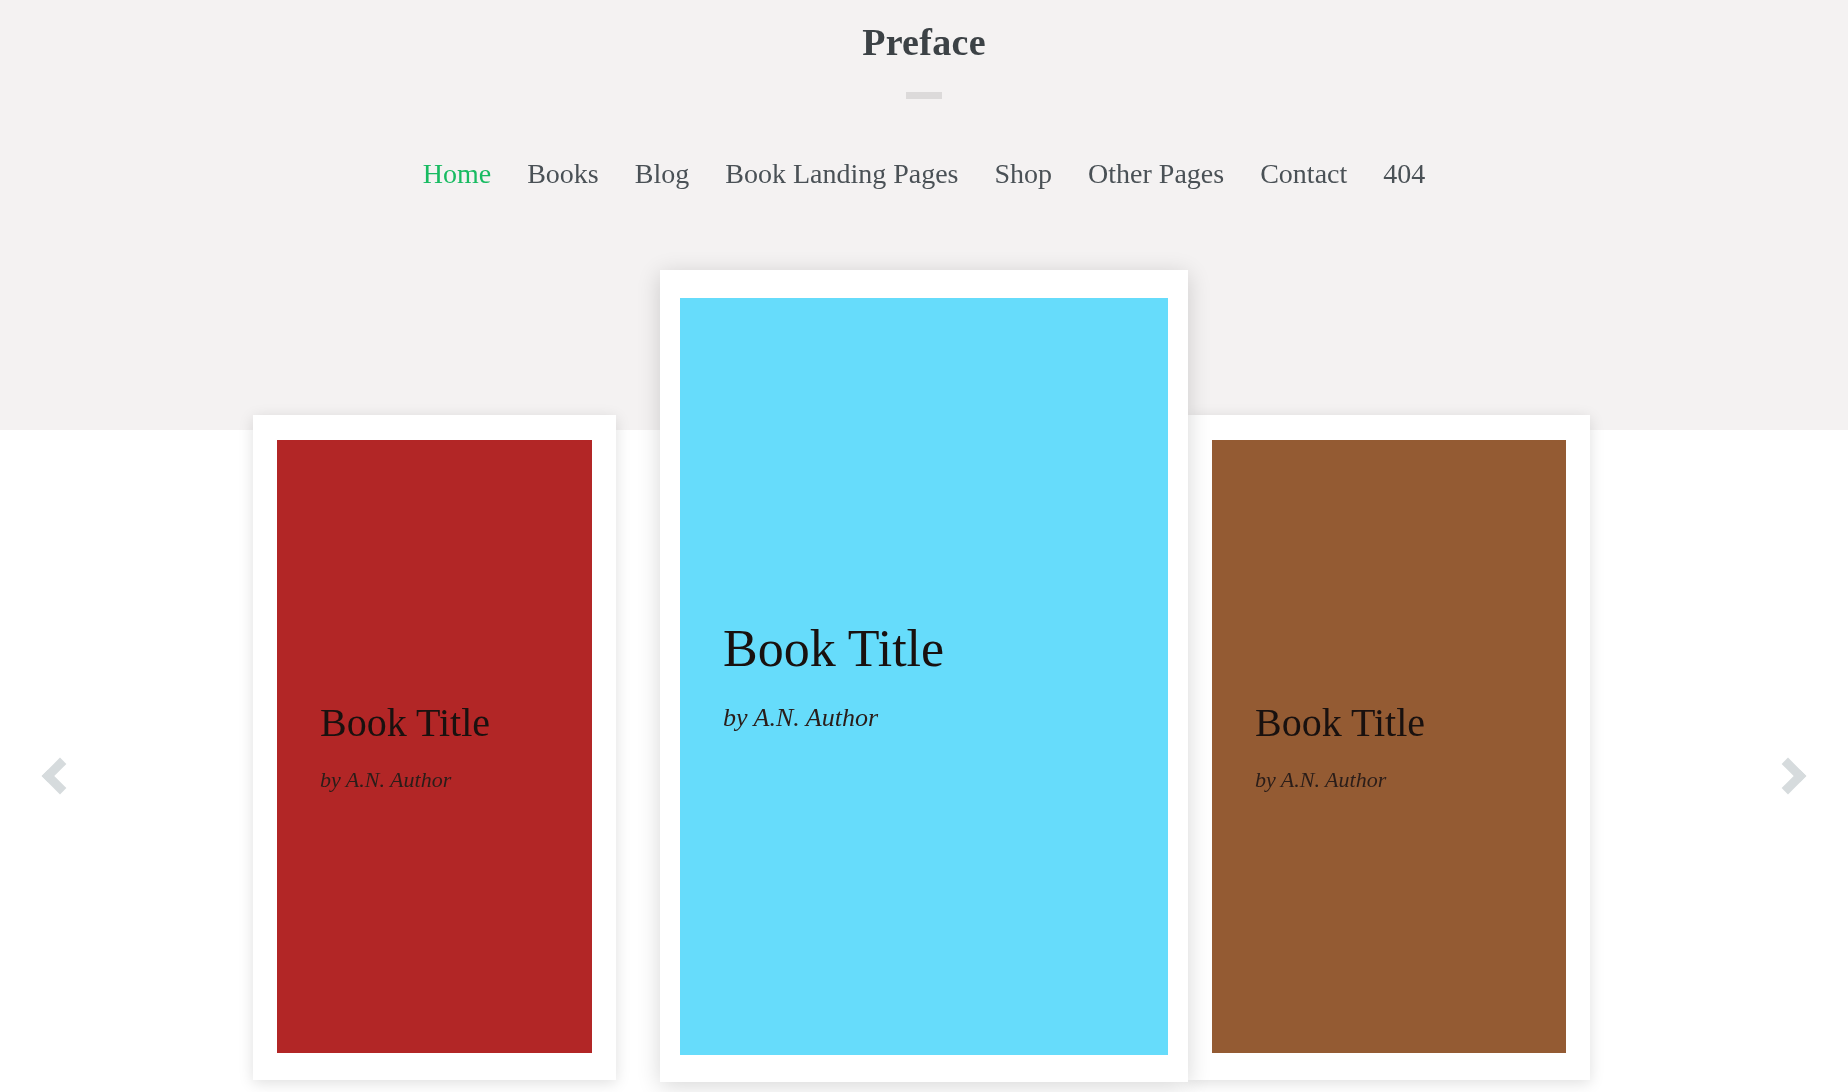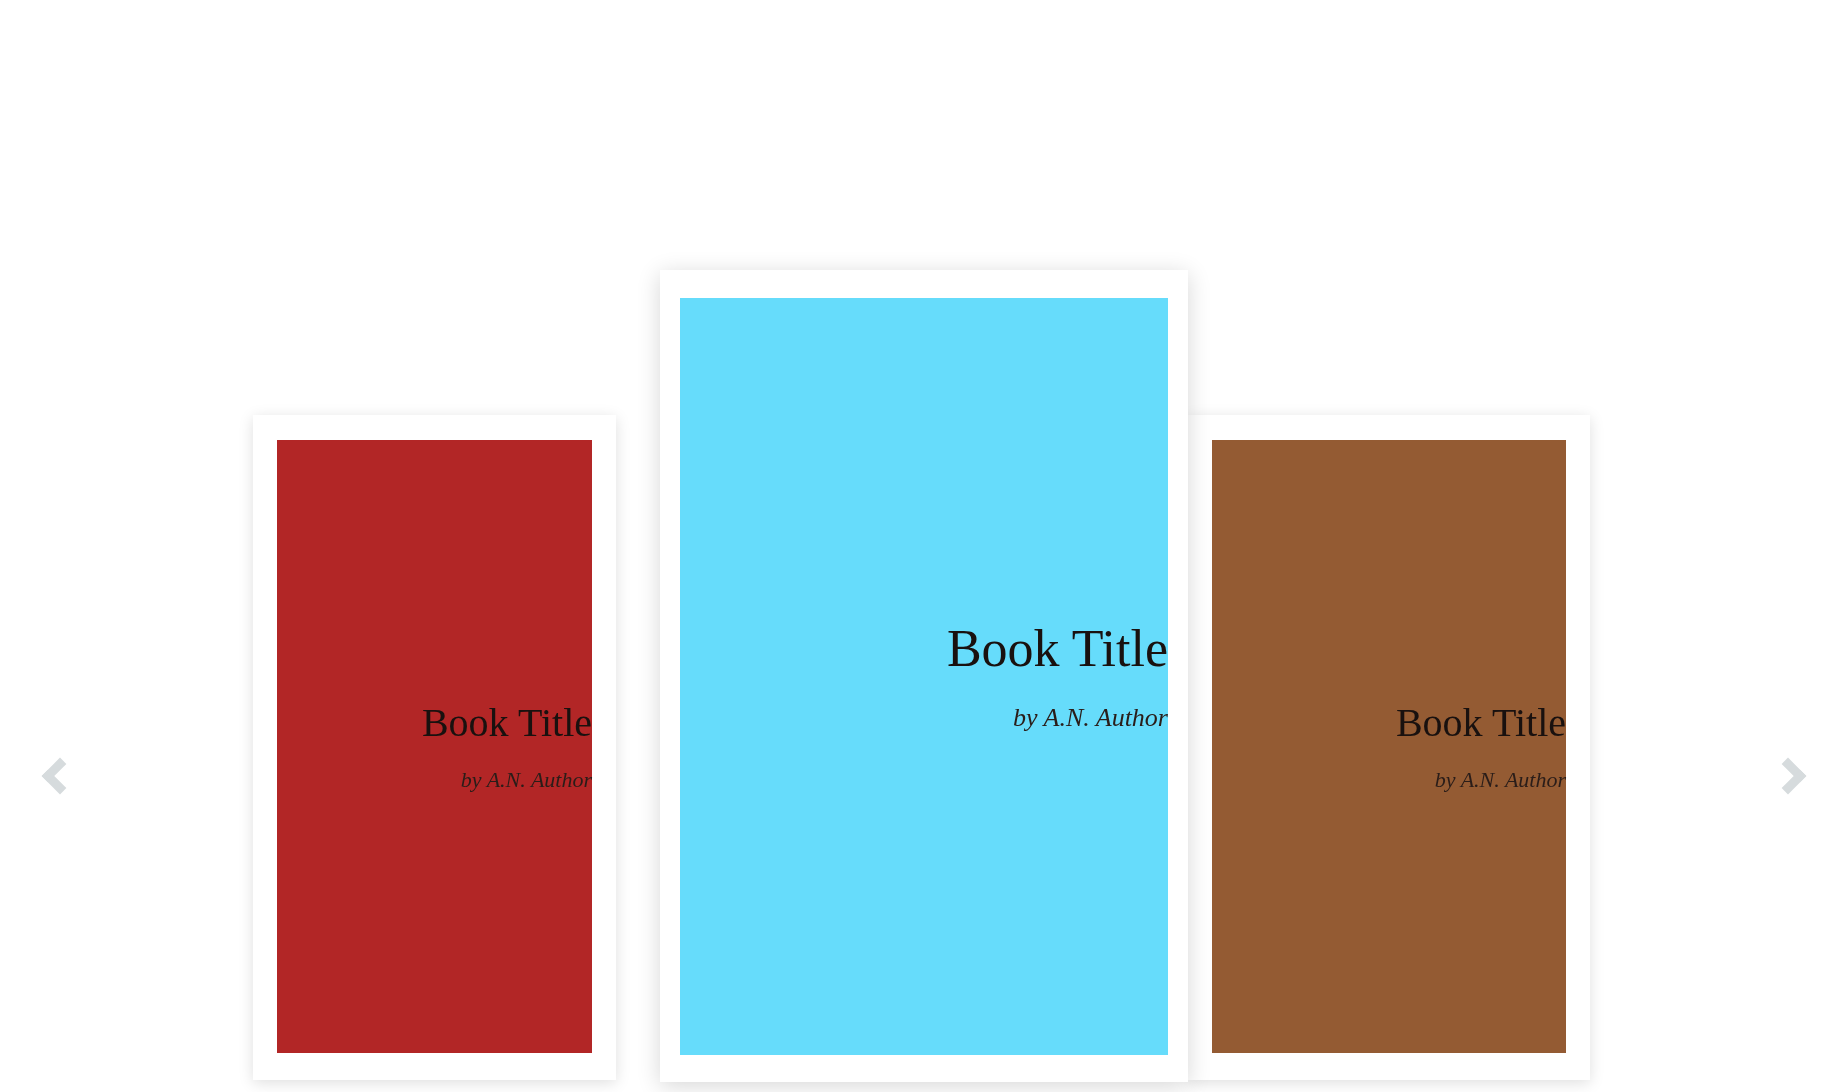--- a/index.html
+++ b/index.html
@@ -91,22 +91,23 @@
   .book-card {
     position: absolute;
     background: #ffffff;
     box-shadow: 0 3px 14px rgba(0,0,0,0.13);
   }
 
   .book-cover {
     position: absolute;
     display: flex;
     flex-direction: column;
-    align-items: flex-end;
+    align-items: flex-start;
     justify-content: center;
+    padding-left: 43px;
   }
 
   .cover-title {
     font-family: "Liberation Serif", "DejaVu Serif", serif;
     font-weight: 400;
     color: #19110f;
     text-align: center;
     line-height: 1.1;
   }
 
@@ -159,20 +160,35 @@
     border-right: 9px solid #d6dbdd;
   }
   .chev-left  { transform: rotate(-135deg); margin-left: 8px; }
   .chev-right { transform: rotate(45deg);   margin-right: 8px; }
 </style>
 </head>
 <body>
 
 <div class="page">
 
+  <div class="header-band">
+    <div class="site-title">Preface</div>
+    <div class="title-divider"></div>
+
+    <nav class="main-nav">
+      <a class="nav-item active">Home</a>
+      <a class="nav-item">Books</a>
+      <a class="nav-item">Blog</a>
+      <a class="nav-item">Book Landing Pages</a>
+      <a class="nav-item">Shop</a>
+      <a class="nav-item">Other Pages</a>
+      <a class="nav-item">Contact</a>
+      <a class="nav-item">404</a>
+    </nav>
+  </div>
 
   <div class="carousel">
 
     <button class="carousel-arrow arrow-prev">
       <span class="chev chev-left"></span>
     </button>
 
     <div class="book-card card-left">
       <div class="book-cover cover-left">
         <div class="cover-title side-title">Book Title</div>

